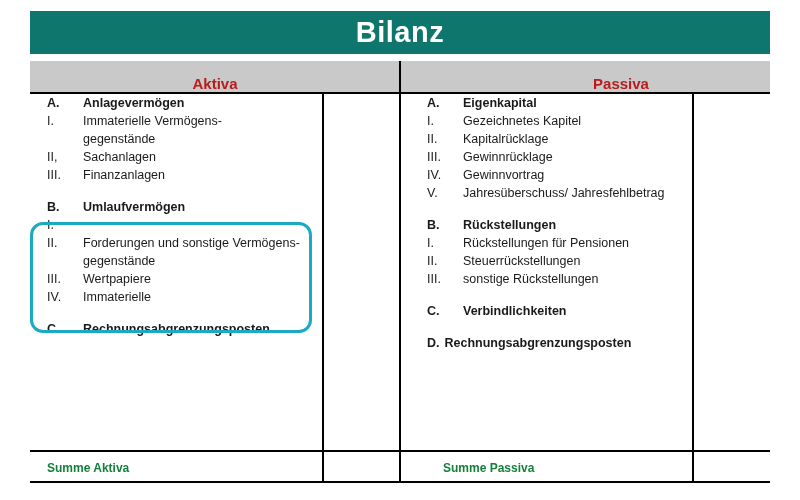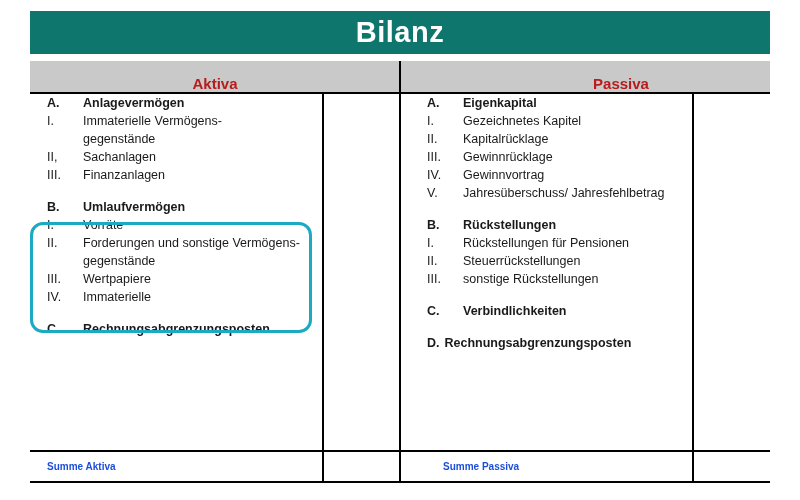--- a/index.html
+++ b/index.html
@@ -161,23 +161,23 @@
     position: absolute;
     left: 30px;
     top: 450px;
     width: 740px;
     height: 2px;
     background: #000000;
   }
   .summe-label {
     position: absolute;
     top: 461px;
-    font-size: 10px;
+    font-size: 12px;
     font-weight: bold;
-    color: #1d4ed8;
+    color: #15803d;
   }
   .summe-label.left  { left: 47px; }
   .summe-label.right { left: 427px; margin-left: 16px; }
 </style>
 </head>
 <body>
 
 <div id="sheet">
 
   <div class="title-bar">
@@ -213,21 +213,20 @@
           <span class="marker">III.</span>
           <span class="entry-text">Finanzanlagen</span>
         </div>
         <div class="spacer"></div>
         <div class="entry is-head">
           <span class="marker">B.</span>
           <span class="entry-text">Umlaufvermögen</span>
         </div>
         <div class="entry">
           <span class="marker">I.</span>
-          <span class="entry-text">Vorräte</span>
         </div>
         <div class="entry">
           <span class="marker">II.</span>
           <span class="entry-text">Forderungen und sonstige Vermögens-
 gegenstände</span>
         </div>
         <div class="entry">
           <span class="marker">III.</span>
           <span class="entry-text">Wertpapiere</span>
         </div>

